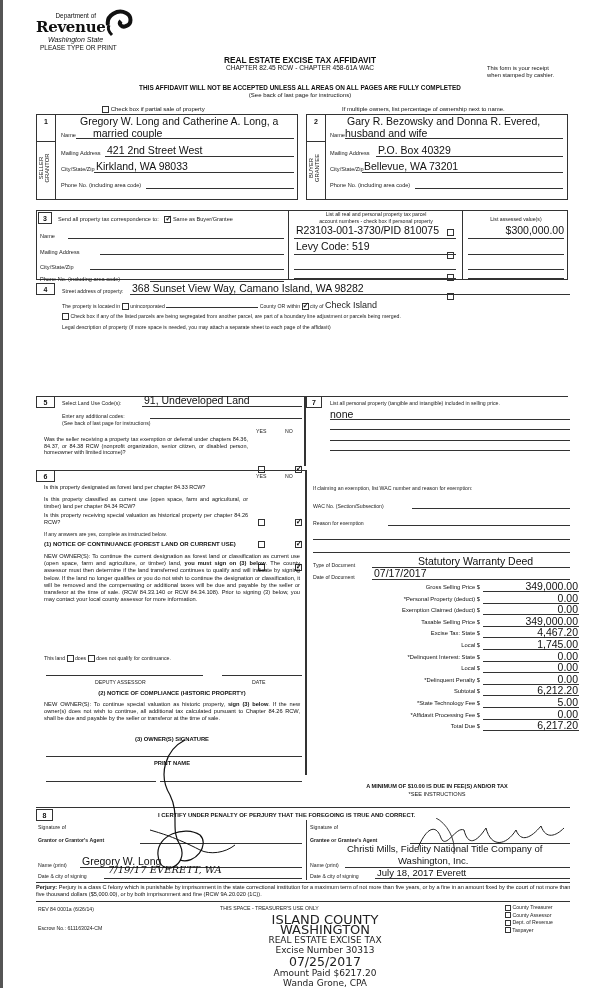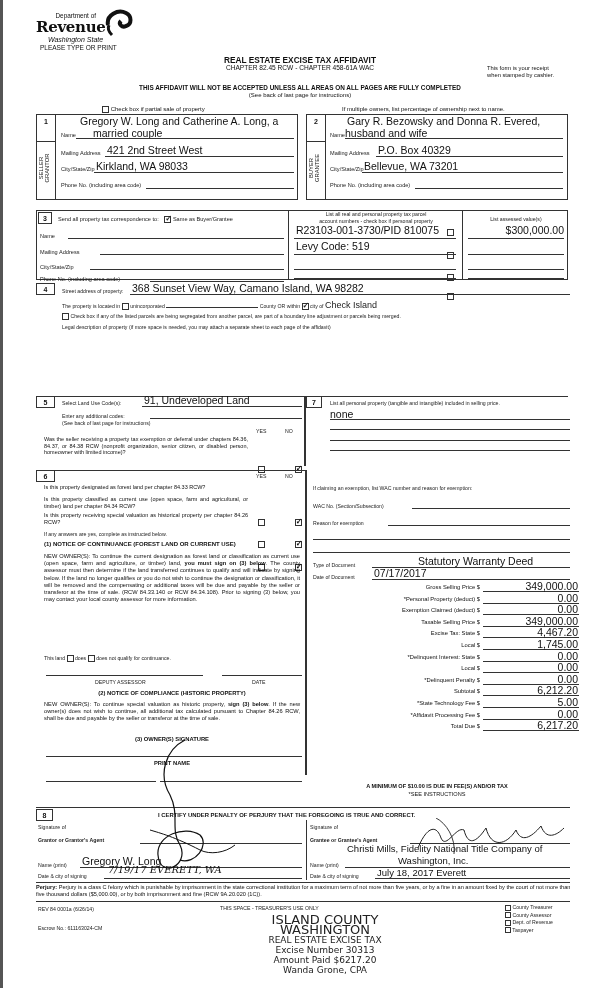--- a/index.html
+++ b/index.html
@@ -392,18 +392,19 @@
   <div><span class="cb" style="width:6px;height:6px;"></span> <span>County Treasurer</span></div>
   <div><span class="cb" style="width:6px;height:6px;"></span> <span>County Assessor</span></div>
   <div><span class="cb" style="width:6px;height:6px;"></span> <span>Dept. of Revenue</span></div>
   <div><span class="cb" style="width:6px;height:6px;"></span> <span>Taxpayer</span></div>
 </div>
 
 <div class="abs stamp" style="left:230px;top:915px;width:190px;">
   <div style="font-size:13px;line-height:10px;">ISLAND COUNTY WASHINGTON</div>
   <div style="font-size:9px;line-height:10px;">REAL ESTATE EXCISE TAX</div>
   <div style="font-size:9px;line-height:10px;">Excise Number 30313</div>
+  <div style="font-size:12.5px;line-height:13px;">07/25/2017</div>
   <div style="font-size:9px;line-height:10px;">Amount Paid $6217.20</div>
   <div style="font-size:9px;line-height:10px;">Wanda Grone, CPA</div>
 </div>
 
 
 
 
 </body></html>

